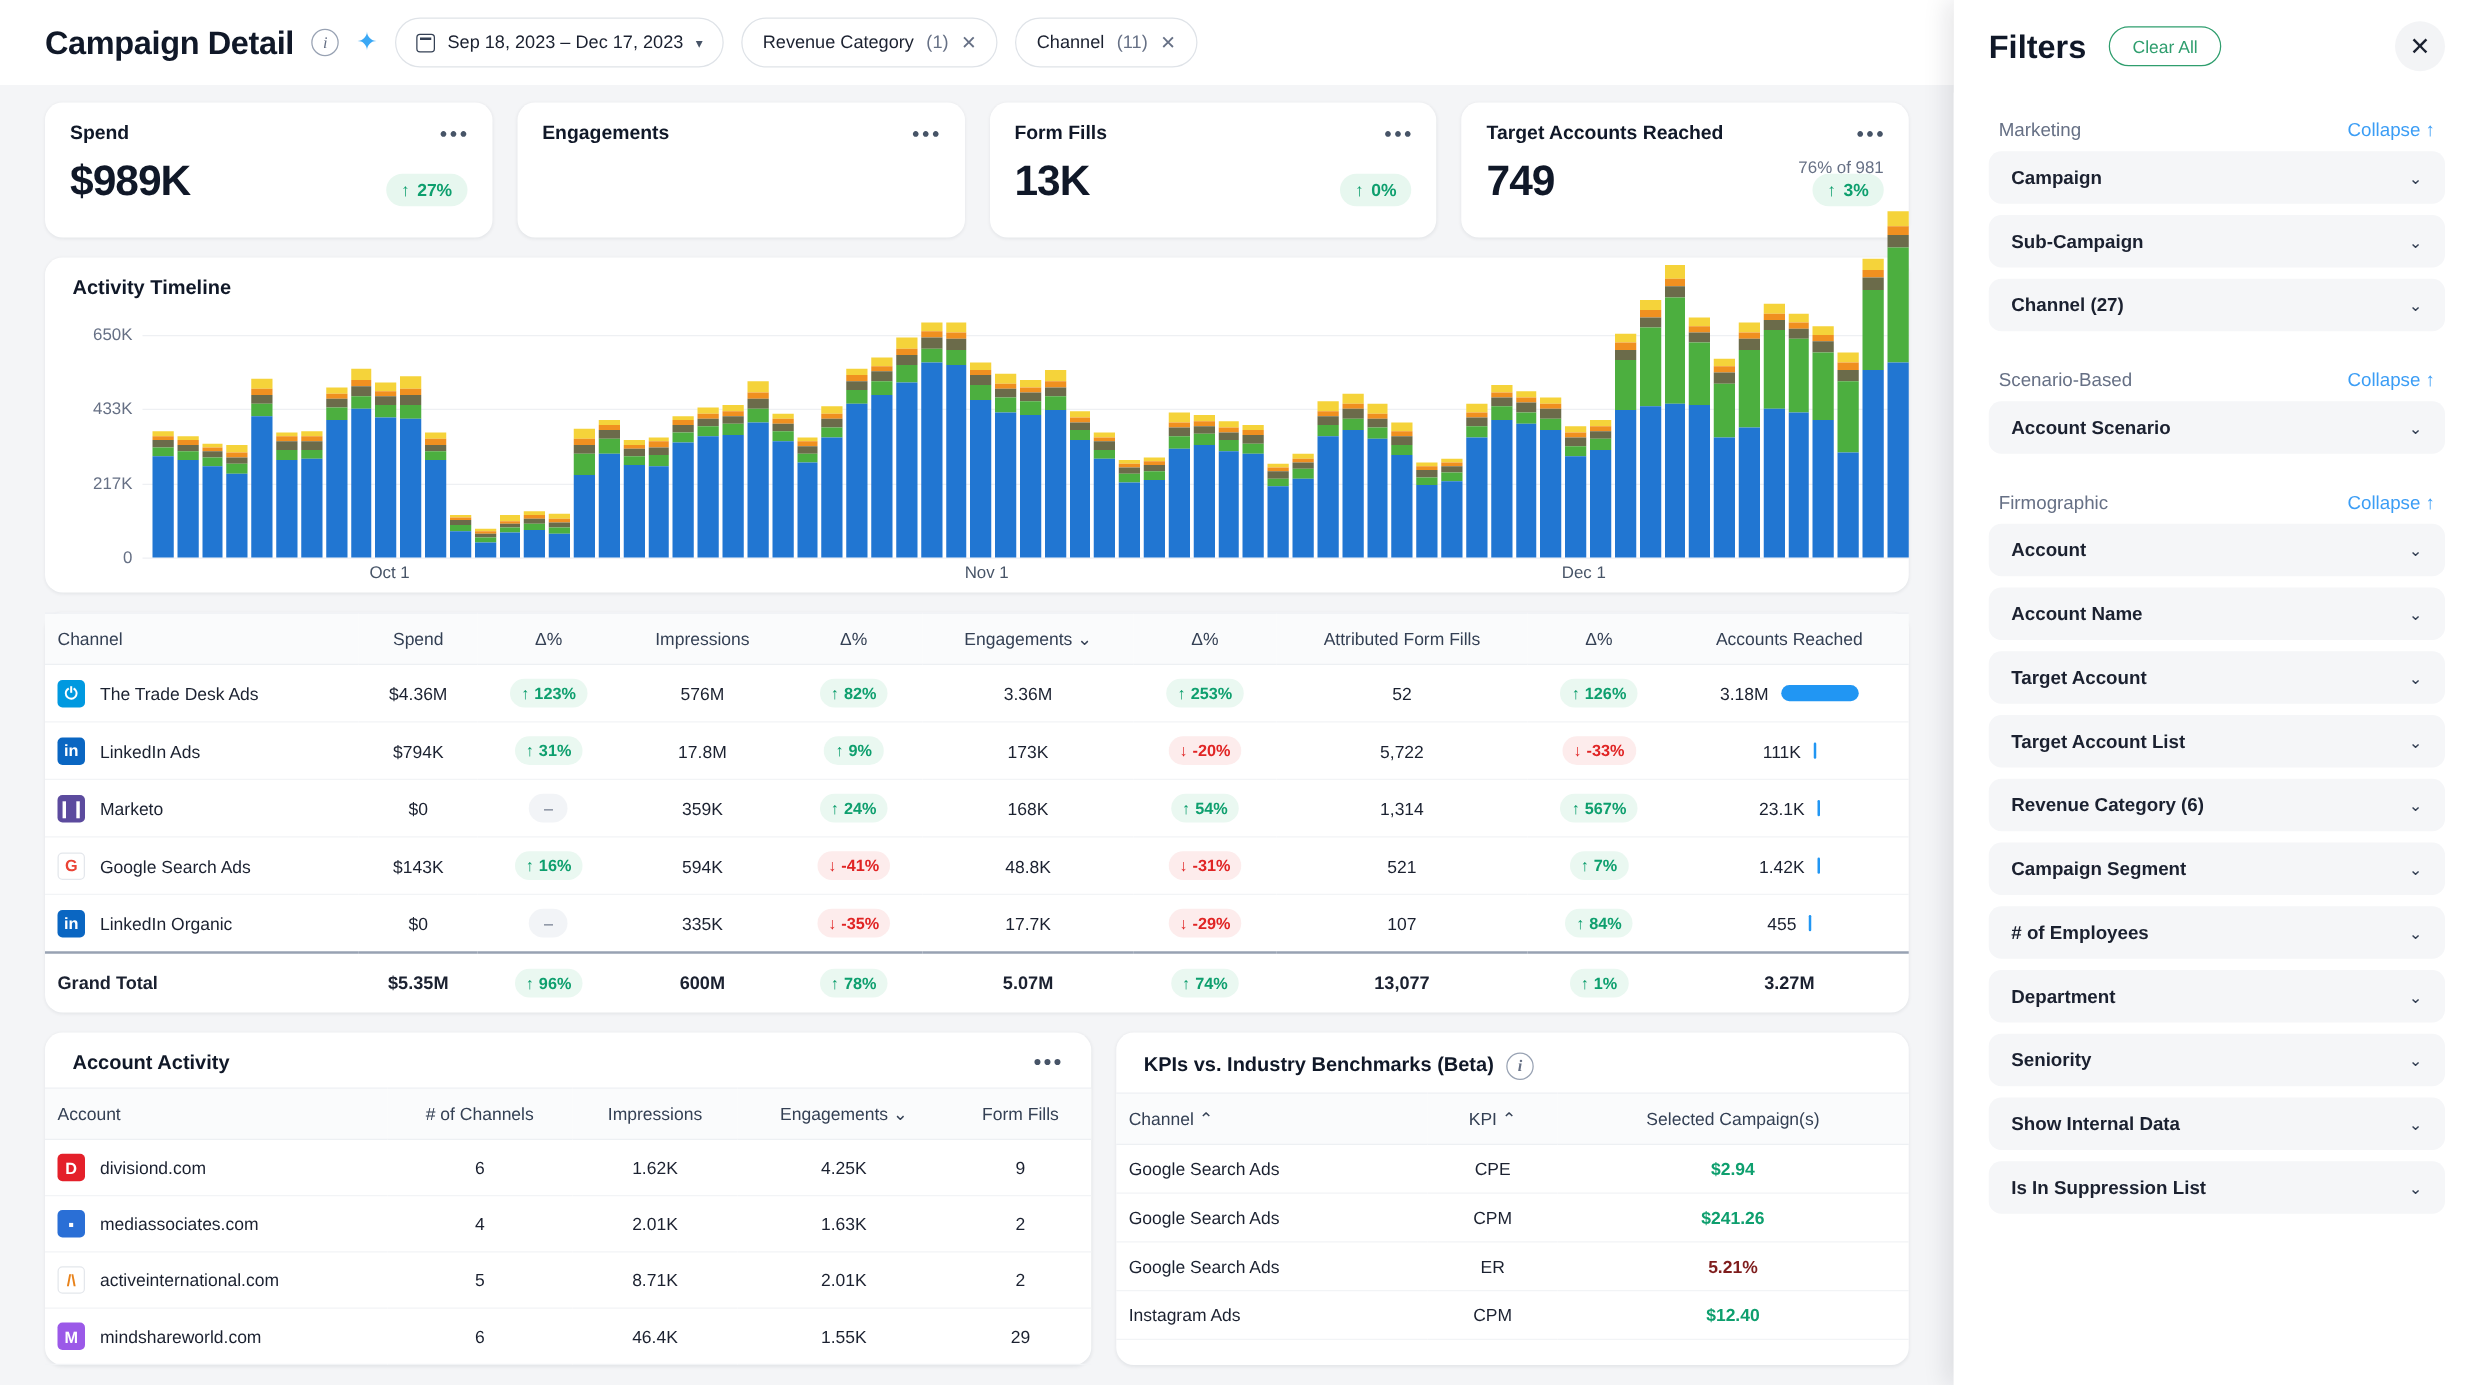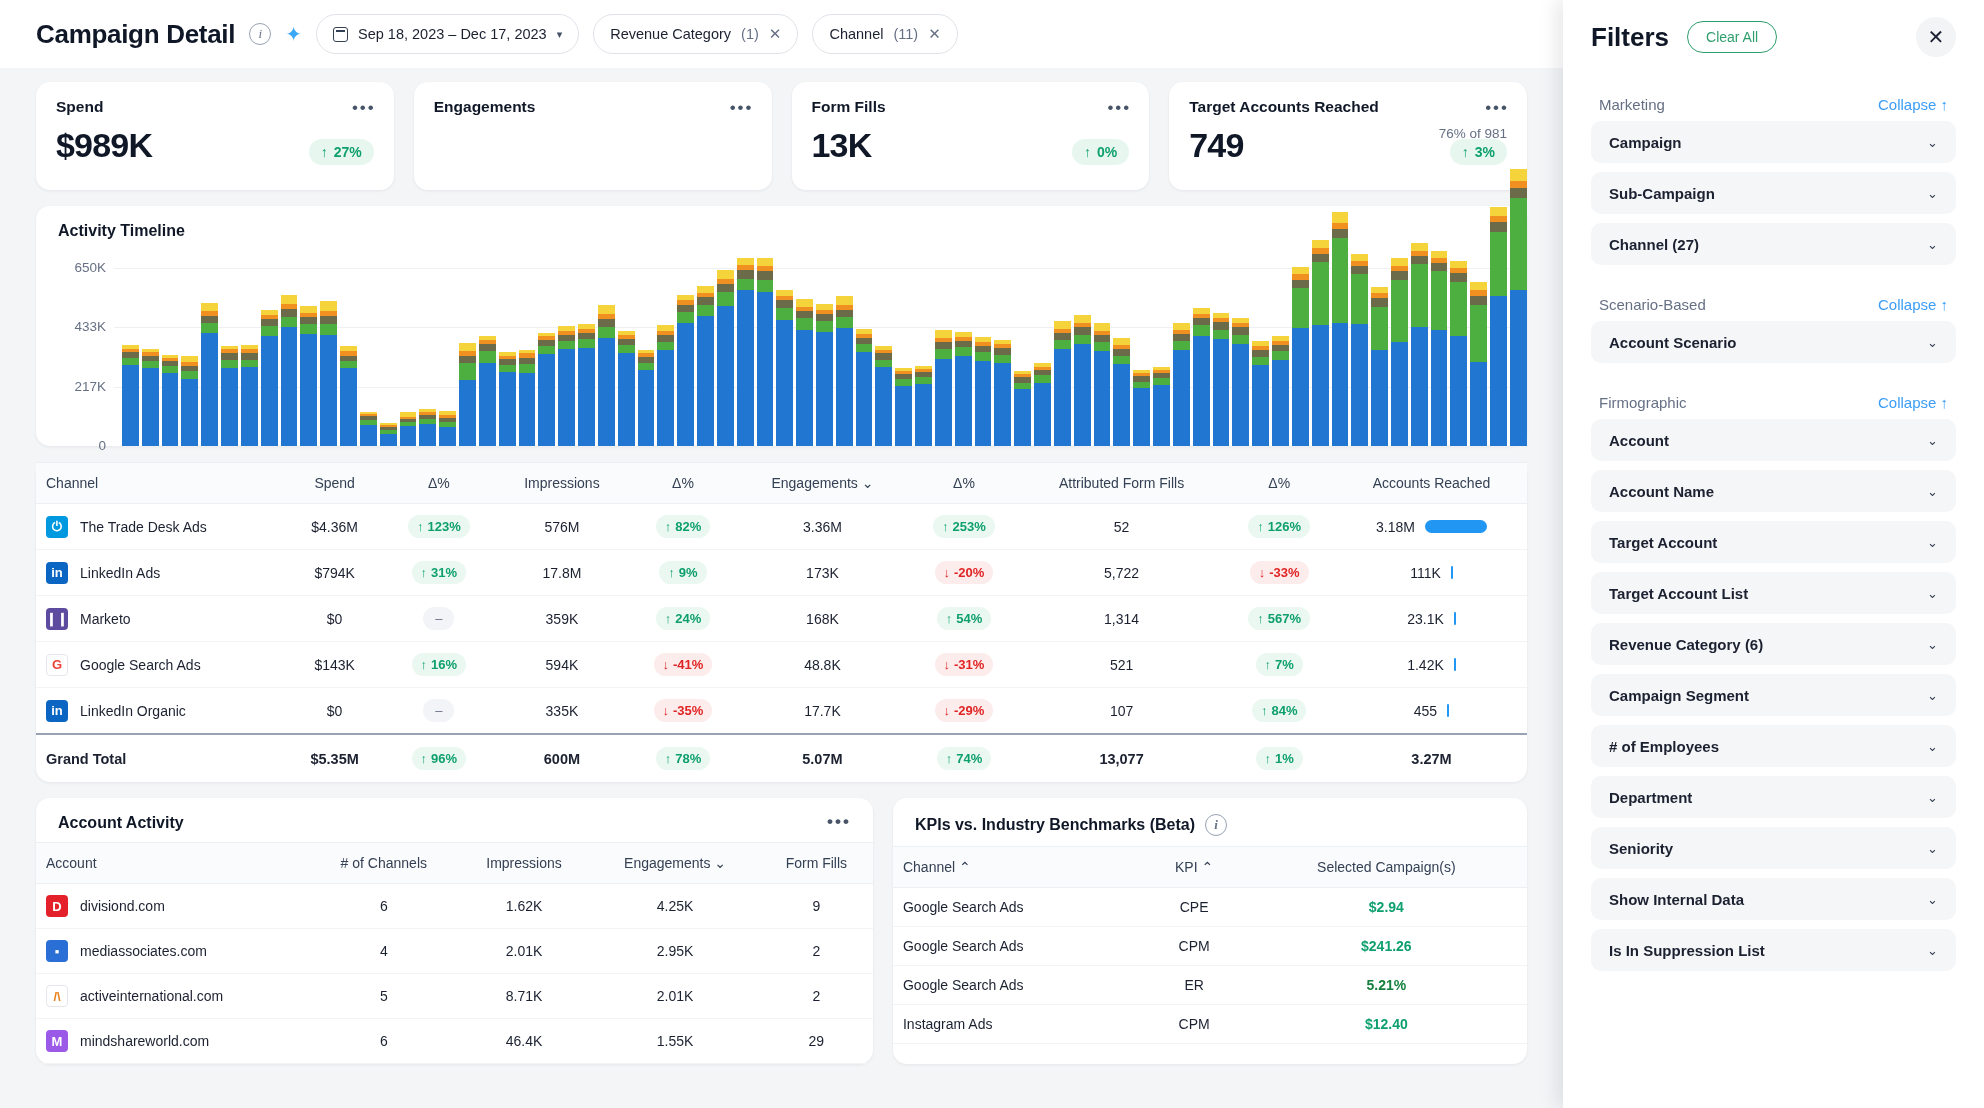--- a/index.html
+++ b/index.html
@@ -82,21 +82,21 @@
   .d-up { color: #0e9f6e; background: #eaf8f1; border-radius: 12px; padding: 4px 9px; font-size: 13px; font-weight: 600; display:inline-flex; gap:4px;}
   .d-dn { color: #e02424; background: #fdecec; border-radius: 12px; padding: 4px 9px; font-size: 13px; font-weight: 600; display:inline-flex; gap:4px;}
   .d-na { color: #667085; background: #f2f4f7; border-radius: 12px; padding: 4px 12px; font-size: 13px; display:inline-block;}
   .reach { display: inline-flex; align-items: center; gap: 10px; }
   .reachbar { height: 13px; border-radius: 7px; background: #2196f3; }
   tfoot td { font-size: 14.5px; font-weight: 700; padding: 12px 10px; text-align: center; border-top: 2px solid #98a2b3; }
 
   
   .two-up { display: flex; gap: 20px; margin: 16px 36px 0 36px; }
   .money-pos { color: #0e9f6e; font-weight: 600; }
-  .money-neg { color: #15803d; font-weight: 600; }
+  .money-neg { color: #7f1d1d; font-weight: 600; }
 
   
   .drawer {
     position: absolute; top: 0; right: 0; width: 421px; height: 1108px;
     background: #ffffff; box-shadow: -6px 0 18px rgba(16,24,40,.10);
   }
   .drawer-head { height: 74px; display: flex; align-items: center; gap: 18px; padding: 0 28px; }
   .drawer-title { font-size: 26px; font-weight: 700; color: #101828; }
   .clear-all {
     border: 1.4px solid #2f9e6e; color: #2f9e6e; border-radius: 18px;
@@ -698,20 +698,25 @@
               </div>
               <div class="bar">
                 <div class="seg" style="height: 11.44px; background: rgb(245, 211, 58);"></div>
                 <div class="seg" style="height: 7.28px; background: rgb(240, 144, 32);"></div>
                 <div class="seg" style="height: 10.4px; background: rgb(107, 107, 74);"></div>
                 <div class="seg" style="height: 91.52px; background: rgb(76, 175, 63);"></div>
                 <div class="seg" style="height: 156px; background: rgb(33, 118, 210);"></div>
               </div>
             </div>
           </div>
+        <div class="xaxis" id="xaxis">
+            <div class="xlab" style="left: 13.5%;">Oct 1</div>
+            <div class="xlab" style="left: 47.5%;">Nov 1</div>
+            <div class="xlab" style="left: 81.5%;">Dec 1</div>
+          </div>
       </div>
     </div>
 
     <div class="section">
       <div class="panel">
         <table>
           <thead>
               <tr id="cd-head">
                 <th class="left">Channel</th>
                 <th>Spend</th>
@@ -943,21 +948,21 @@
               </tr>
               <tr>
                 <td class="left">
                   <div class="ch-cell">
                     <span class="ico" style="background: rgb(42, 111, 214);">▪</span>
                     <span>mediassociates.com</span>
                   </div>
                 </td>
                 <td>4</td>
                 <td>2.01K</td>
-                <td>2.95K</td>
+                <td>1.63K</td>
                 <td>2</td>
               </tr>
               <tr>
                 <td class="left">
                   <div class="ch-cell">
                     <span class="ico" style="background: rgb(255, 255, 255); color: rgb(232, 130, 26); border: 1px solid rgb(228, 231, 236);">/\</span>
                     <span>activeinternational.com</span>
                   </div>
                 </td>
                 <td>5</td>

